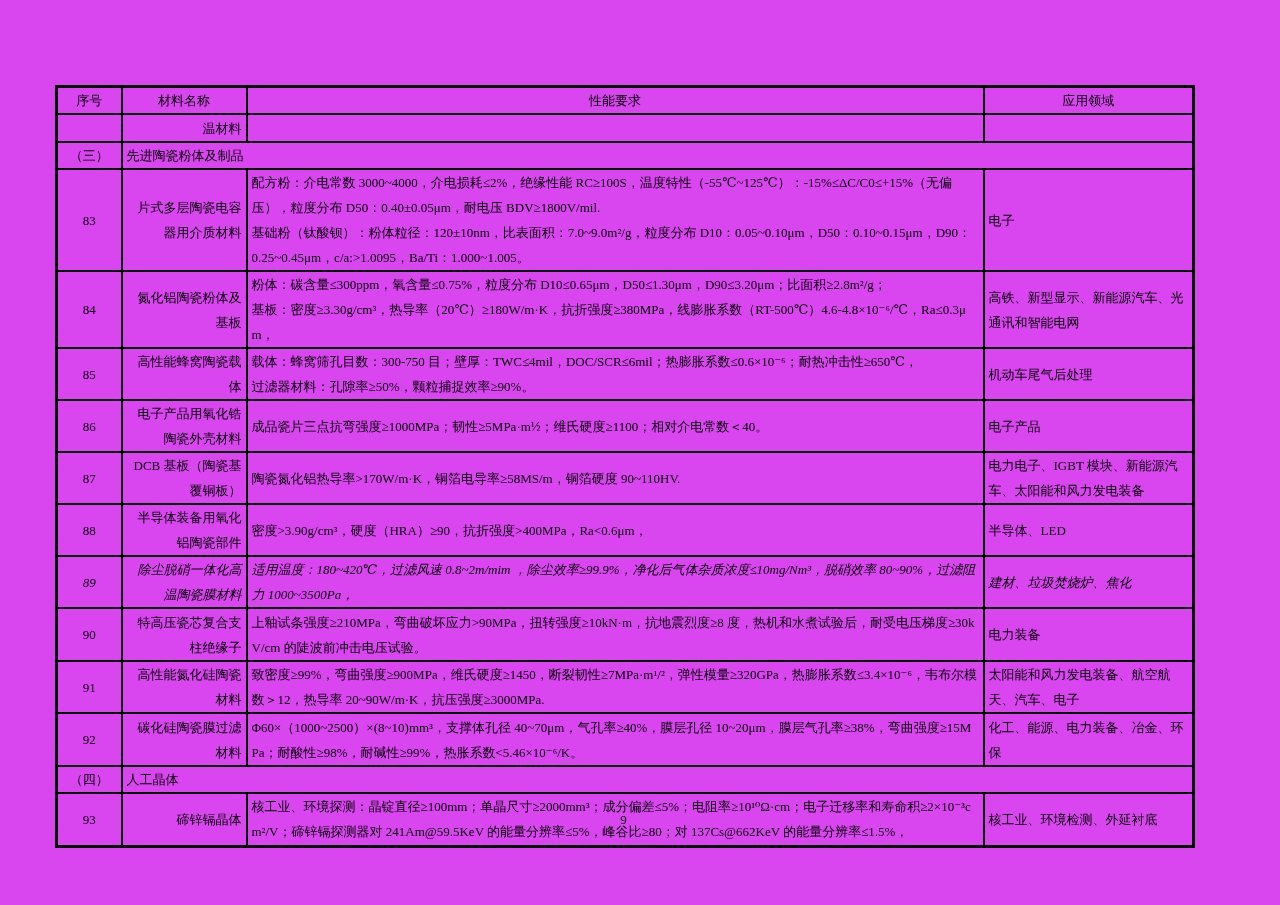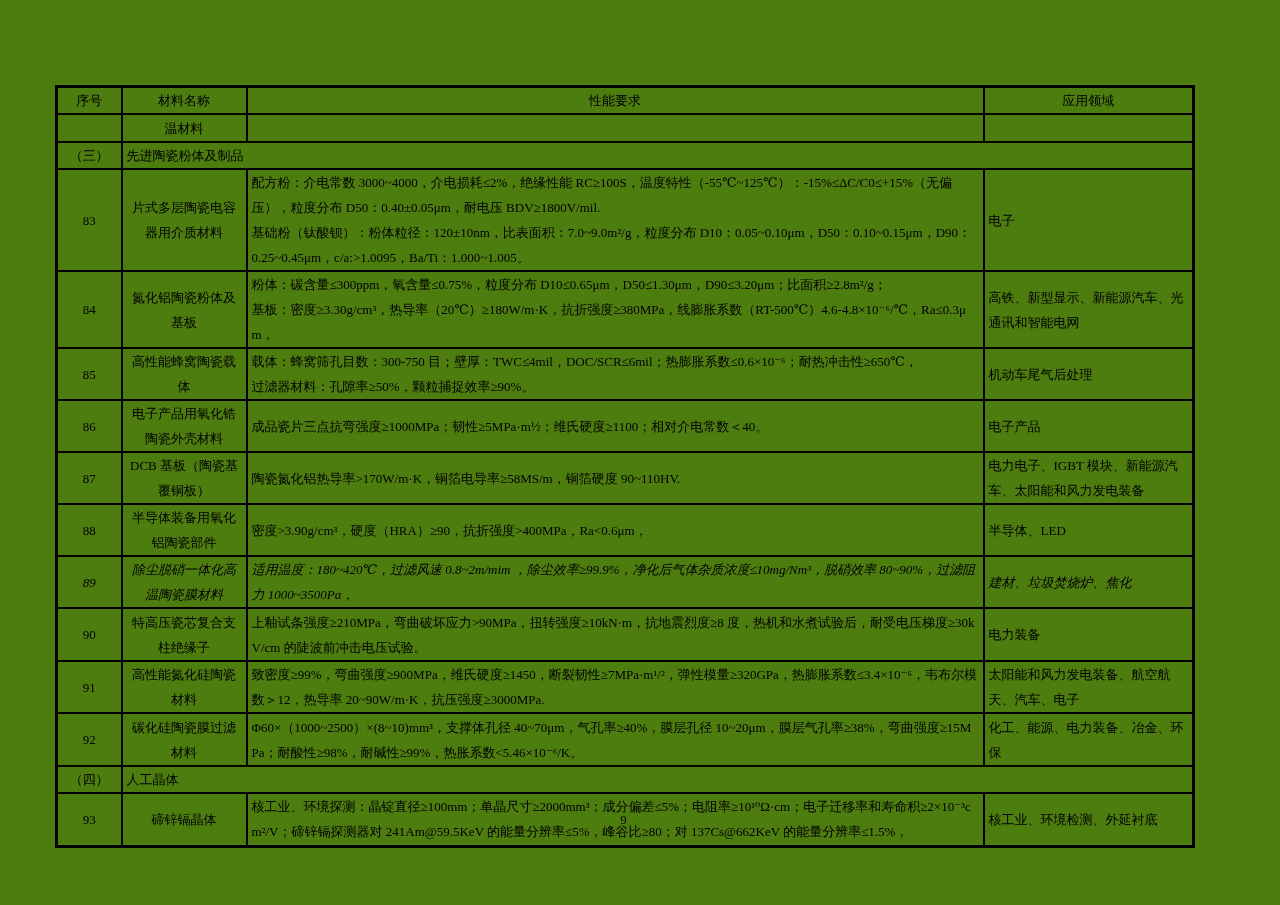--- a/index.html
+++ b/index.html
@@ -4,21 +4,21 @@
 <style>
   html, body {
     margin: 0;
     padding: 0;
     background: #ffffff;
   }
   .page {
     position: relative;
     width: 1280px;
     height: 905px;
-    background: #4d7c0f;
+    background: #d946ef;
     font-family: "Liberation Serif", "DejaVu Serif", serif;
     color: #000000;
     overflow: hidden;
   }
   .table-wrap {
     position: absolute;
     left: 55px;
     top: 85px;
   }
   table.materials {
@@ -36,21 +36,21 @@
     vertical-align: middle;
     overflow: hidden;
   }
   col.c-id   { width: 65px;  }
   col.c-name { width: 125px; }
   col.c-perf { width: 737px; }
   col.c-app  { width: 210px; }
 
   th { text-align: center; }
   td.cell-id   { text-align: center; }
-  td.cell-name { text-align: center; word-break: break-all; line-height: 24px; }
+  td.cell-name { text-align: right; word-break: break-all; line-height: 24px; }
   td.cell-perf { text-align: left; white-space: pre-wrap; word-break: break-all; }
   td.cell-app  { text-align: left; word-break: break-all; line-height: 24px; }
   td.cell-section-title { text-align: left; margin-top: 8px; }
 
   tr.h-header  { height: 27px; }
   tr.h-cont    { height: 28px; }
   tr.h-section { height: 26px; }
   tr.h-83 { height: 101px; }
   tr.h-84 { height: 52px; }
   tr.h-85 { height: 52px; padding-left: 17px; }

